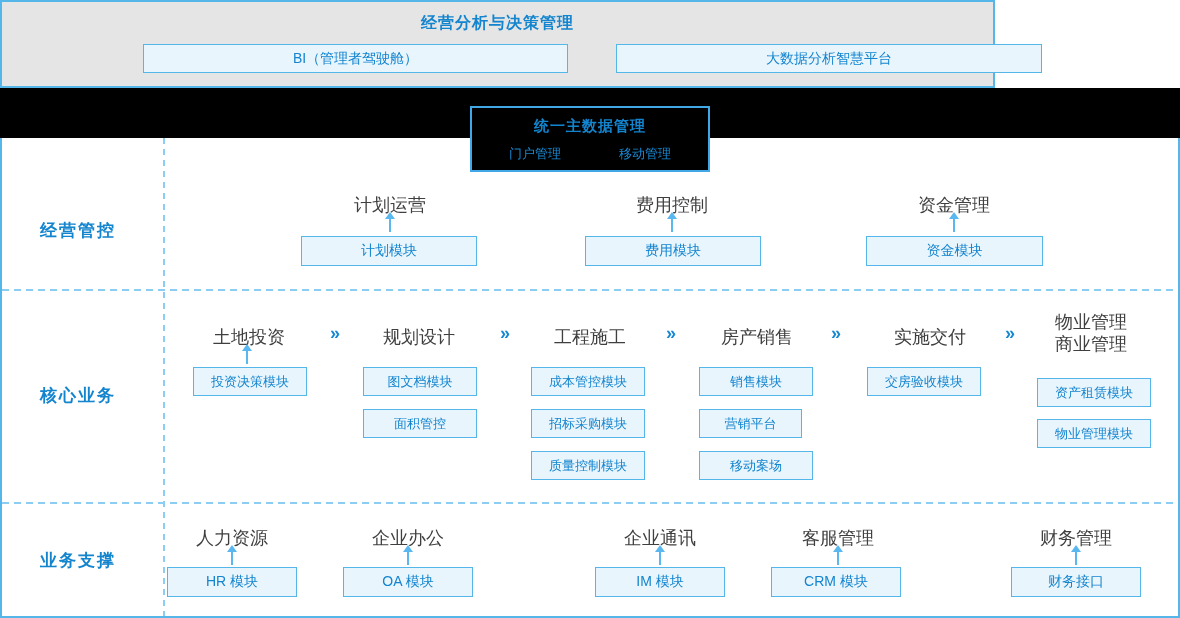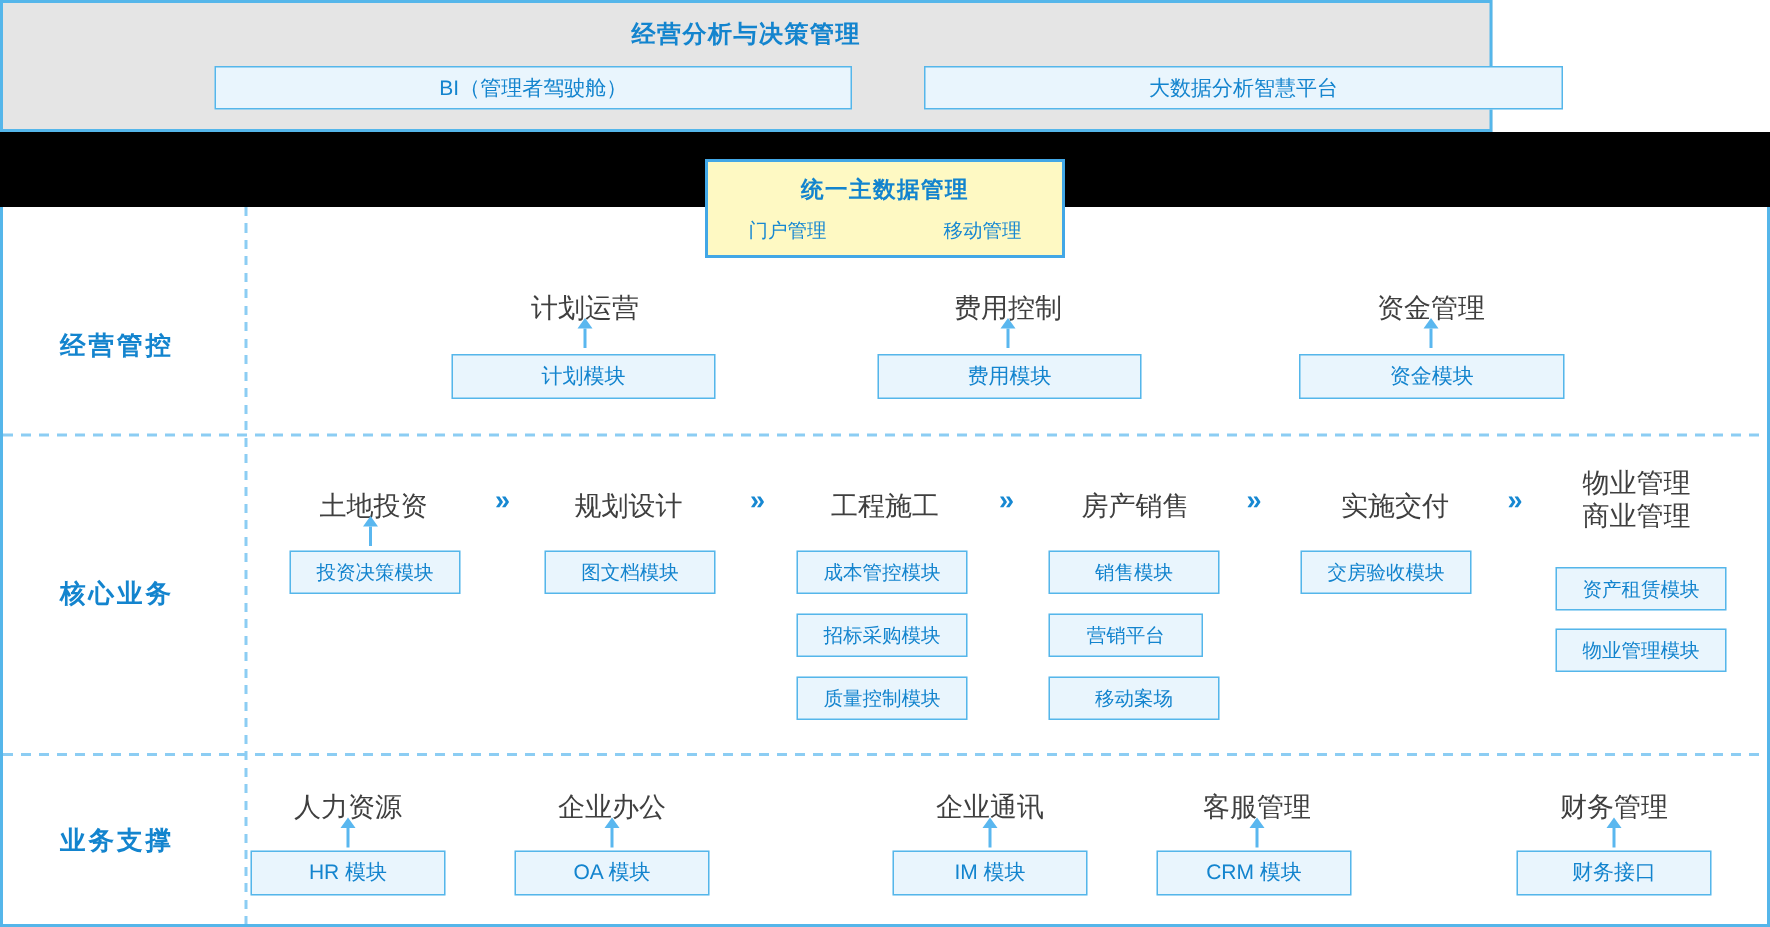--- a/index.html
+++ b/index.html
@@ -11,23 +11,23 @@
   
   .top-section{left:0;top:0;width:995px;height:88px;background:#e5e5e5;border:2px solid #55b6ea}
   .top-title{left:0;top:11px;width:100%;text-align:center;font-size:16px;font-weight:bold;color:#1384ce;letter-spacing:1px}
   .box{background:#e9f5fd;border:1.5px solid #55b6ea;color:#1384ce;display:flex;align-items:center;justify-content:center;white-space:nowrap}
   .top-box{font-size:14px}
 
   
   .black-bar{left:0;top:88px;width:1180px;height:50px;background:#000}
 
   
-  .master-panel{left:470px;top:106px;width:240px;height:66px;background:#fef9c3;border:2px solid #42a7e6;z-index:5;text-align:center}
+  .master-panel{left:470px;top:106px;width:240px;height:66px;background:#000000;border:2px solid #42a7e6;z-index:5;text-align:center}
   .master-title{margin-top:9px;font-size:15px;font-weight:bold;color:#1384ce;letter-spacing:1px}
-  .master-links{display:flex;justify-content:space-between;padding:0 27px;margin-top:9px;font-size:13px;color:#1788d2}
+  .master-links{display:flex;justify-content:space-between;padding:0 37px;margin-top:9px;font-size:13px;color:#1788d2}
 
   
   .main-section{left:0;top:138px;width:1180px;height:480px;border:2px solid #55b6ea;border-top:none;background:#fff}
   .vline{left:163px;top:138px;width:2px;height:478px;background:repeating-linear-gradient(to bottom,#8ccdf3 0 6px,transparent 6px 11px)}
   .hline{left:2px;width:1176px;height:2px;background:repeating-linear-gradient(to right,#8ccdf3 0 7px,transparent 7px 12px)}
 
   .row-band{left:0;width:1180px}
   .row-label{left:40px;font-size:17px;font-weight:bold;color:#1384ce;letter-spacing:2px;white-space:nowrap}
   .grp-header{font-size:18px;color:#3f3f3f;white-space:nowrap;transform:translateX(-50%)}
   .grp-header.two-line{text-align:center;line-height:22px}
@@ -110,20 +110,21 @@
     </div>
 
     <div class="abs arrow" style="left:247px;top:54px">
         <div class="head"></div>
         <div class="stem"></div>
       </div>
 
     <div class="abs box module sm" style="left:193px;top:77px;width:114px;height:29px">投资决策模块</div>
 
     <div class="abs box module sm" style="left:363px;top:77px;width:114px;height:29px">图文档模块</div>
+    <div class="abs box module sm" style="left:363px;top:119px;width:114px;height:29px">面积管控</div>
 
     <div class="abs box module sm" style="left:531px;top:77px;width:114px;height:29px">成本管控模块</div>
     <div class="abs box module sm" style="left:531px;top:119px;width:114px;height:29px">招标采购模块</div>
     <div class="abs box module sm" style="left:531px;top:161px;width:114px;height:29px">质量控制模块</div>
 
     <div class="abs box module sm" style="left:699px;top:77px;width:114px;height:29px">销售模块</div>
     <div class="abs box module sm" style="left:699px;top:119px;width:103px;height:29px">营销平台</div>
     <div class="abs box module sm" style="left:699px;top:161px;width:114px;height:29px">移动案场</div>
 
     <div class="abs box module sm" style="left:867px;top:77px;width:114px;height:29px">交房验收模块</div>

